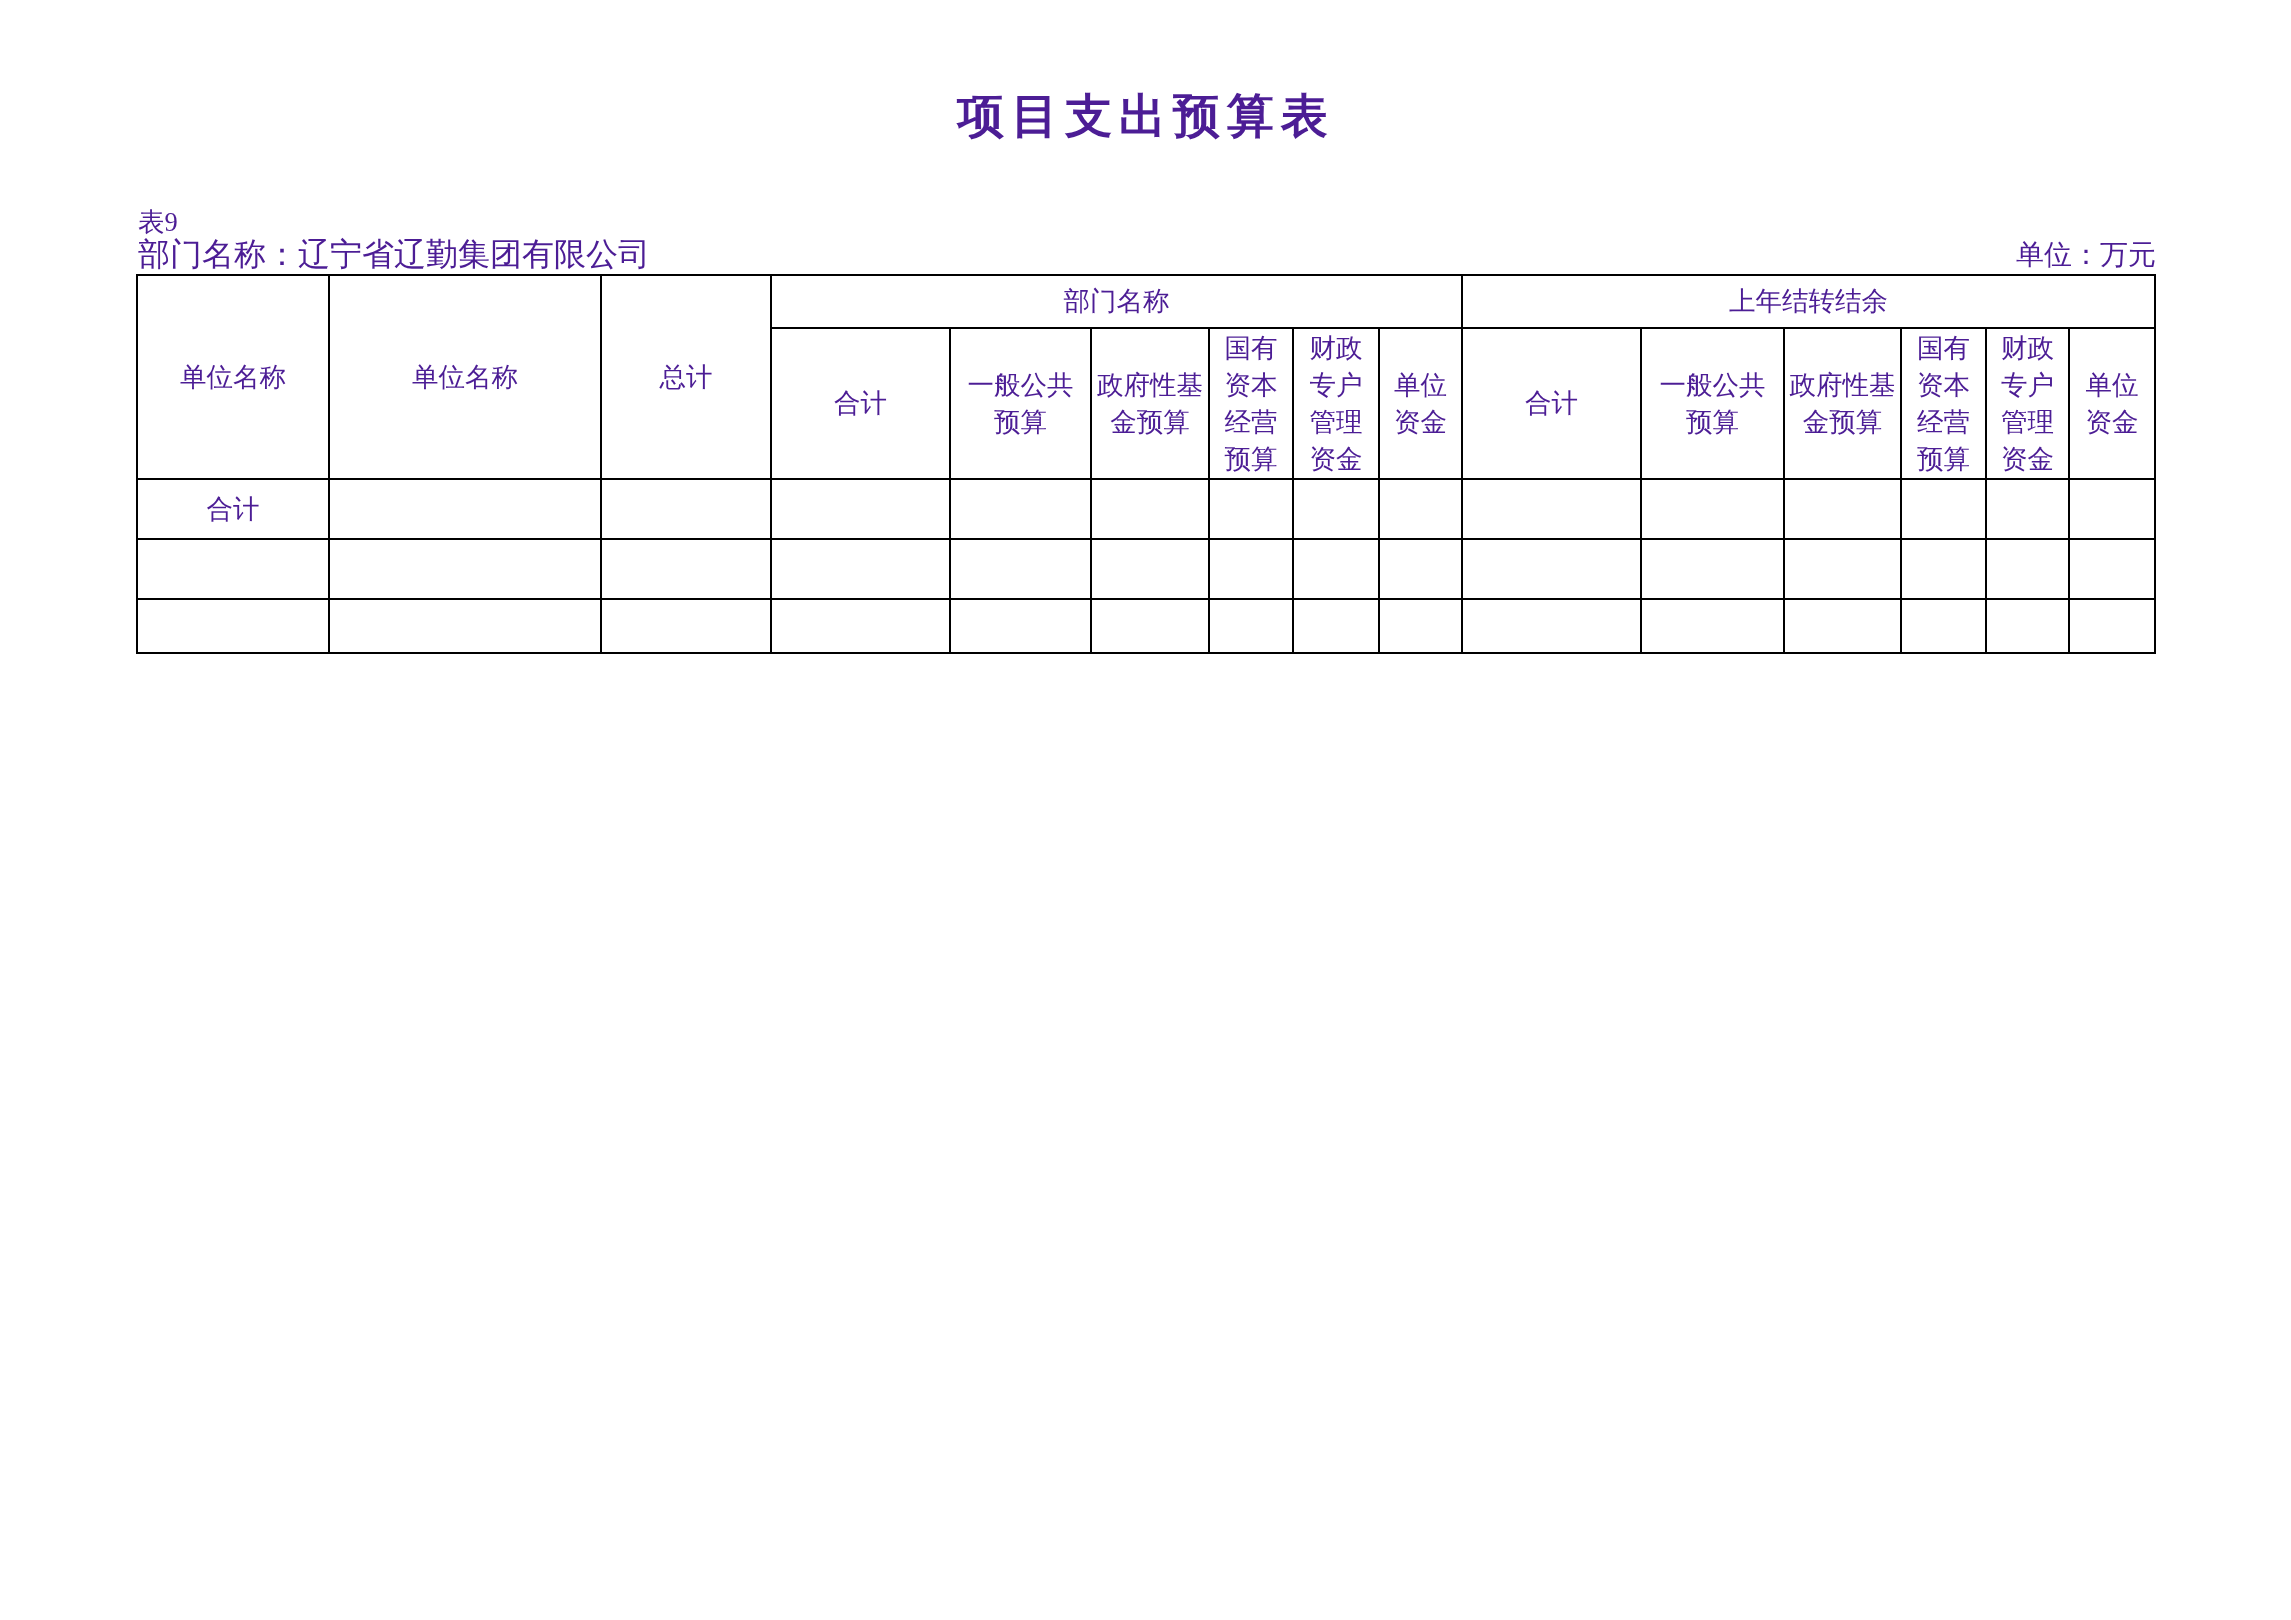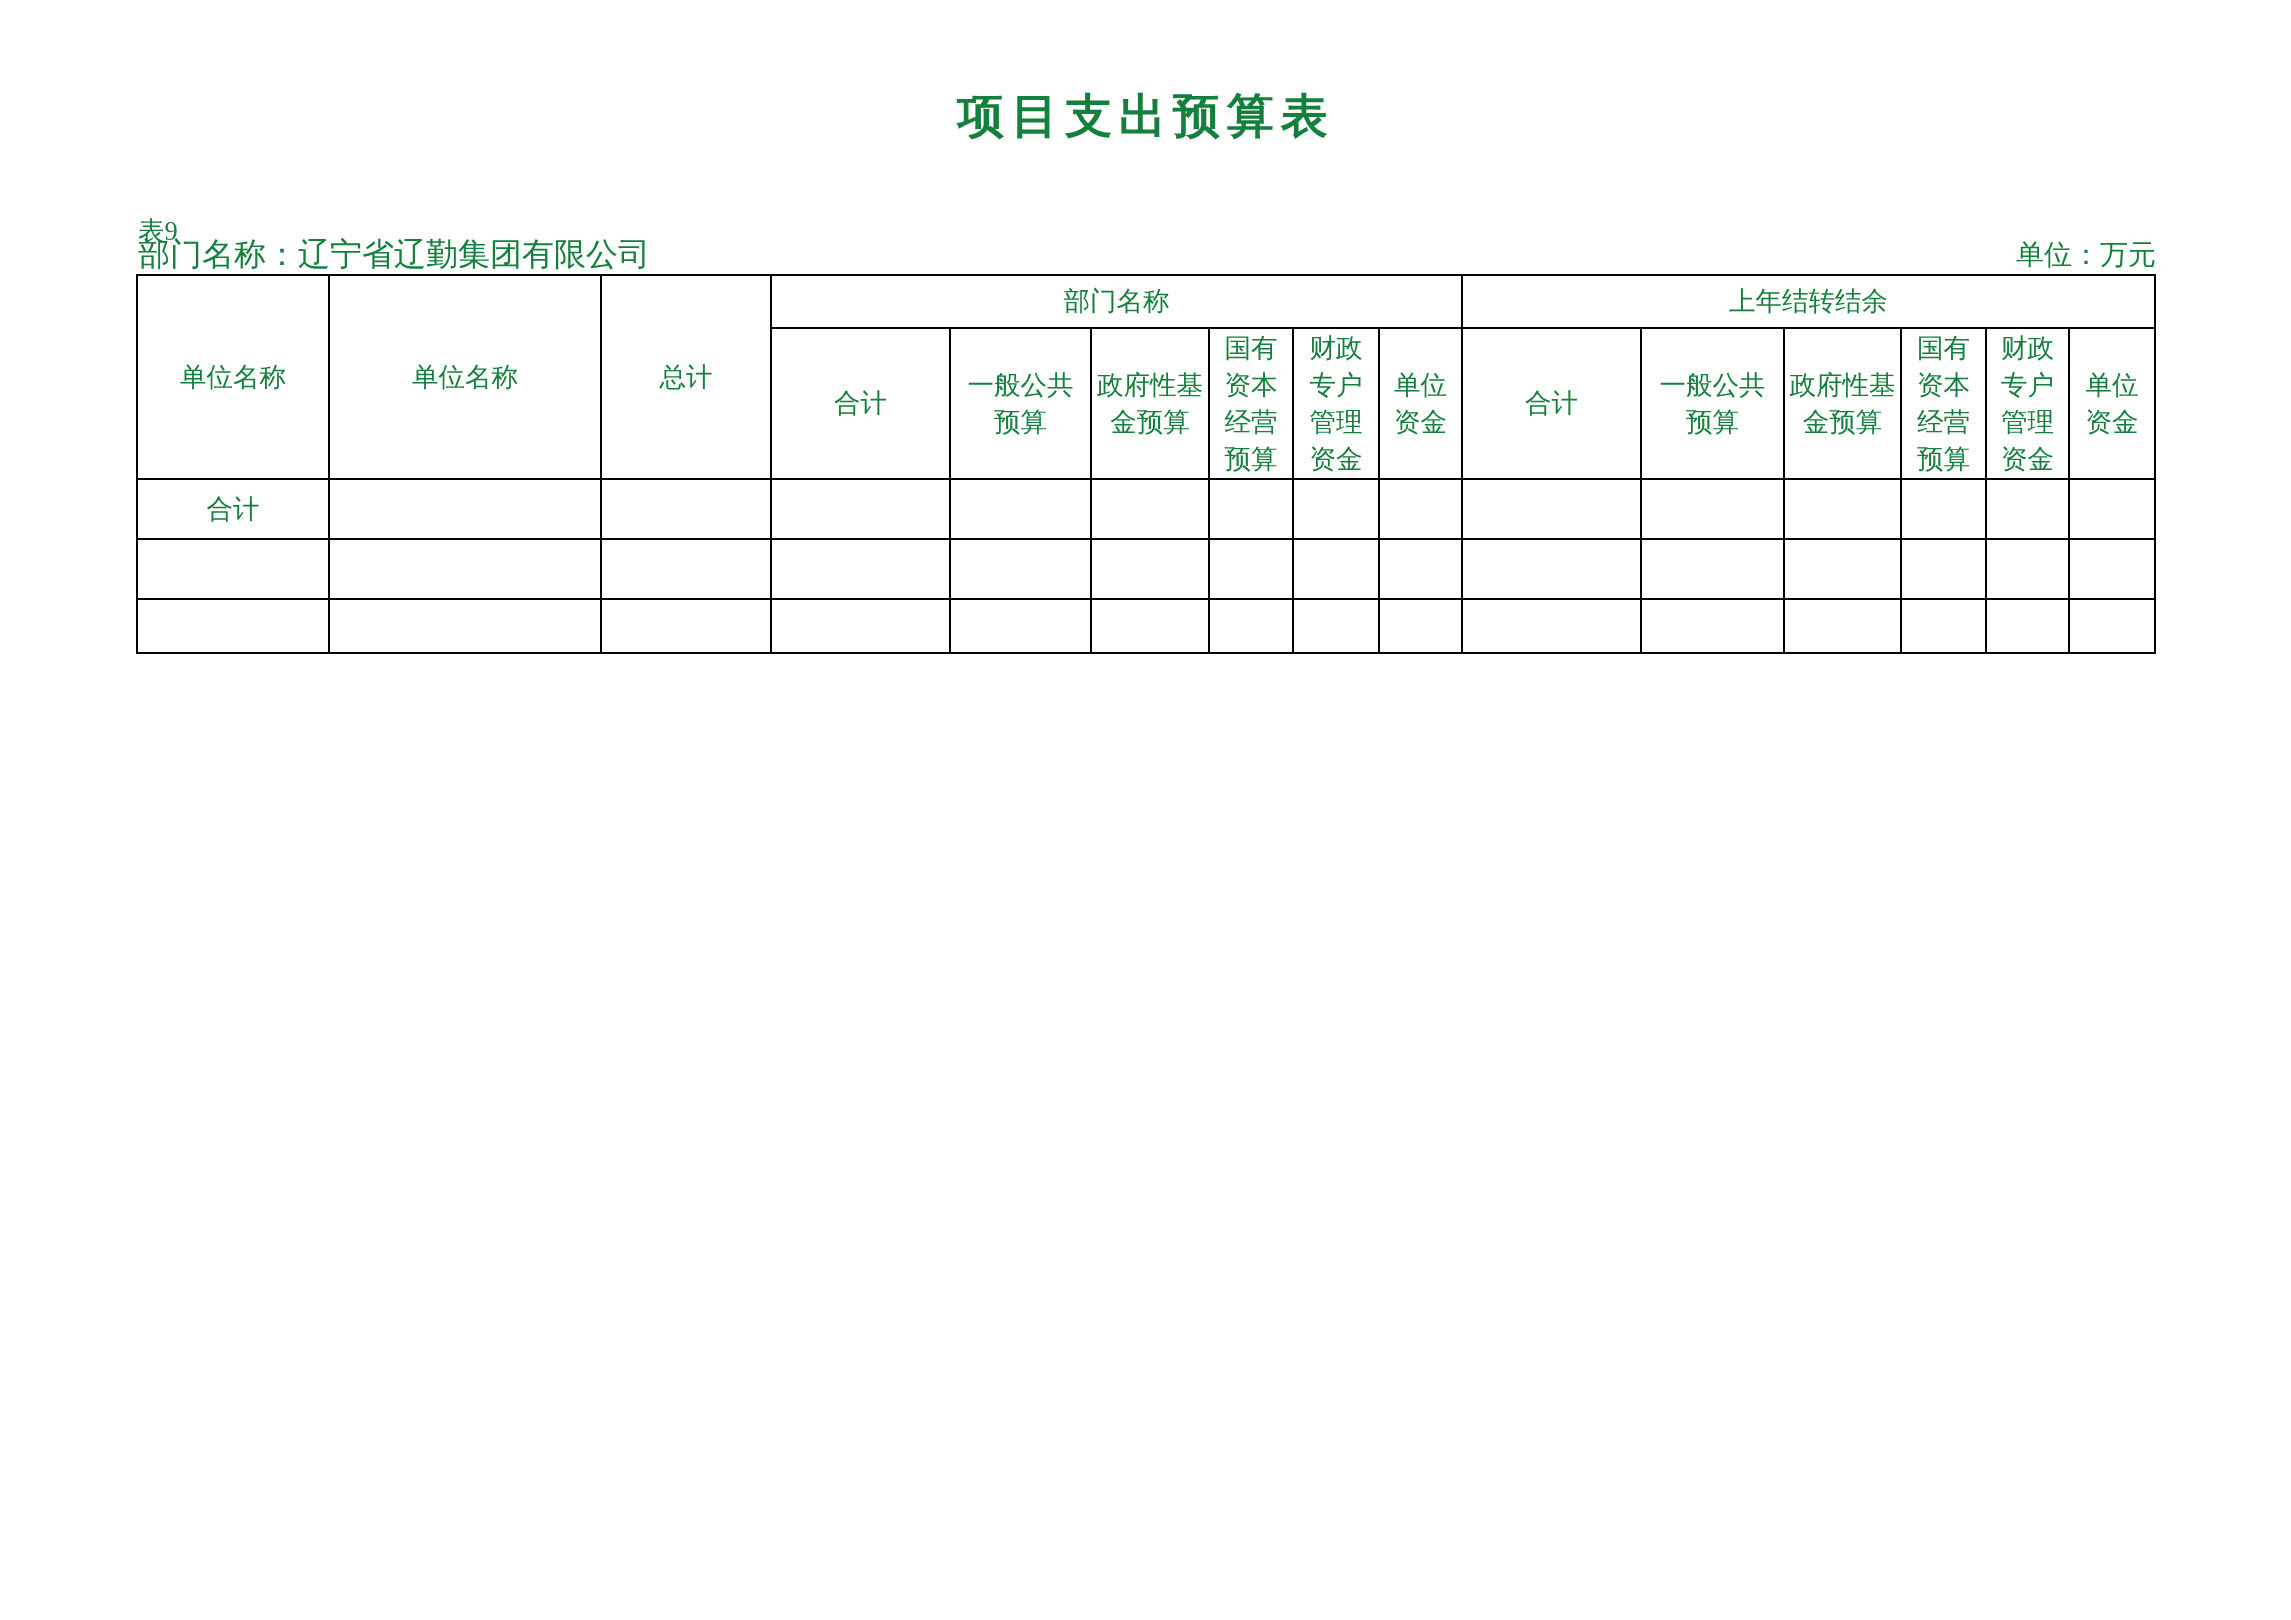--- a/index.html
+++ b/index.html
@@ -1,39 +1,39 @@
 <!DOCTYPE html>
 <html><head>
 <meta charset="utf-8">
 <style>
   html, body { margin: 0; padding: 0; background: #ffffff; }
   .page {
     position: relative;
     width: 2292px;
     height: 1620px;
     background: #ffffff;
-    color: #15803d;
+    color: #4c1d95;
     font-family: "Liberation Serif", "DejaVu Serif", serif;
     overflow: hidden;
   }
   .doc-title {
     position: absolute;
     top: 91px;
     left: 0;
     width: 100%;
     text-align: center;
     font-size: 47px;
     line-height: 51px;
     font-weight: bold;
     letter-spacing: 6.9px;
   }
   .meta-table-no {
     position: absolute;
     left: 138px;
-    top: 216px;
+    top: 207px;
     font-size: 26.5px;
     line-height: 31px;
   }
   .meta-dept {
     position: absolute;
     left: 138px;
     top: 238px;
     font-size: 32px;
     line-height: 33px;
   }

